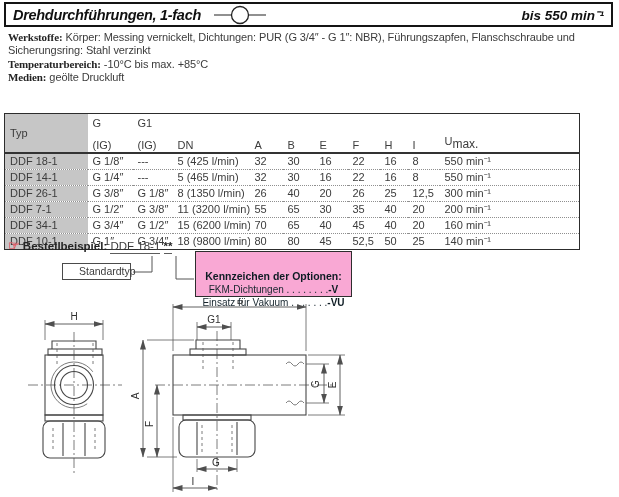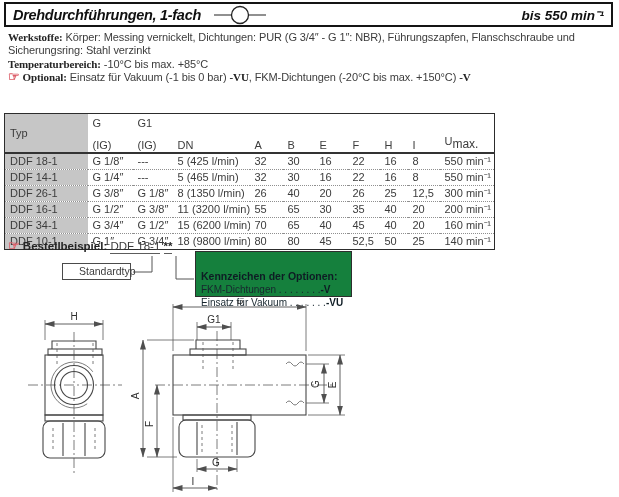--- a/index.html
+++ b/index.html
@@ -12,39 +12,39 @@
   .title{font-style:italic;font-weight:bold;font-size:14.5px;color:#101010;letter-spacing:-0.3px;white-space:nowrap;}
   .union-icon{margin-left:12px;flex:0 0 auto;}
   .rpm{margin-left:auto;font-style:italic;font-weight:bold;font-size:13.5px;color:#101010;white-space:nowrap;}
 
   
   .specs{position:absolute;left:8px;top:31px;width:604px;font-size:11px;line-height:13.4px;color:#3c3c3c;letter-spacing:-0.1px;}
   .specs b{color:#242424;font-weight:bold;font-family:Liberation Serif, serif;}
   .hand{color:#dc5f6a;font-size:13px;font-weight:bold;line-height:11px;}
 
   
-  table.data{position:absolute;left:4px;top:113px;width:491px;border-collapse:collapse;
+  table.data{position:absolute;left:4px;top:113px;width:576px;border-collapse:collapse;
     border:1.6px solid #2c2c2c;table-layout:fixed;font-size:11px;color:#3c3c3c;background:#fff;padding-left:12px;}
   table.data td{padding:1px 2px 1px 5px;line-height:12.5px;overflow:hidden;white-space:nowrap;vertical-align:middle;}
   .gcol{background:#c6c6c6;}
   thead td{height:17px;}
   .typ-hdr{vertical-align:bottom;border-bottom:2px solid #333;}
   tr.hdr2 td{border-bottom:2px solid #333;vertical-align:bottom;}
   tbody tr td{height:13px;}
   tbody tr:not(:first-child) td{border-top:1px dotted #8f8f8f;}
   sub.mx{font-size:12px;}
 
   
   .order-line{position:absolute;left:8px;top:240px;font-size:11.5px;color:#3c3c3c;white-space:nowrap;}
   .order-line b{color:#242424;}
   .ul{border-bottom:1.1px solid #5c5c5c;padding-bottom:1px;}
   .std-box{position:absolute;left:62px;top:263px;width:69px;height:17px;border:1.2px solid #4a4a4a;
     box-sizing:border-box;background:#fff;font-size:10.5px;color:#3c3c3c;text-align:center;line-height:14px;padding-left:16px;}
   .opt-box{position:absolute;left:195px;top:251px;width:157px;height:46px;border:1.6px solid #2e2e2e;
-    box-sizing:border-box;background:#15803d;font-size:10px;color:#17262e;padding:18px 5px;line-height:13px;}
+    box-sizing:border-box;background:#f9a8d4;font-size:10px;color:#17262e;padding:18px 5px;line-height:13px;text-align:center;}
   .opt-box .t{font-weight:bold;font-size:10.5px;color:#0e1c24;}
   .opt-box b{font-weight:bold;color:#0e1c24;}
   .conn{position:absolute;left:0;top:238px;}
 
   
   .drawing{position:absolute;left:0;top:300px;}
   .oln{fill:none;stroke:#474747;stroke-width:1.1;}
   .thin{fill:none;stroke:#5a5a5a;stroke-width:0.8;}
   .cl{fill:none;stroke:#5a5a5a;stroke-width:0.8;stroke-dasharray:10 3 2 3;}
   .dsh{fill:none;stroke:#5a5a5a;stroke-width:0.8;stroke-dasharray:3 3;}
@@ -61,21 +61,21 @@
     <svg class="union-icon" width="54" height="22" viewBox="0 0 54 22">
       <line x1="1" y1="11" x2="53" y2="11" stroke="#222" stroke-width="1.2"></line>
       <circle cx="27" cy="11" r="8.5" fill="#fff" stroke="#222" stroke-width="1.3"></circle>
     </svg>
     <span class="rpm">bis 550 min⁻¹</span>
   </div>
 
   <div class="specs">
     <div><b>Werkstoffe:</b><span> Körper: Messing vernickelt, Dichtungen: PUR (G 3/4″ - G 1″: NBR), Führungszapfen, Flanschschraube und Sicherungsring: Stahl verzinkt</span></div>
     <div><b>Temperaturbereich:</b><span> -10°C bis max. +85°C</span></div>
-    <div><span class="hand">☞</span> <b>Optional:</b><span> Einsatz für Vakuum (-1 bis 0 bar) </span><b>-VU</b><span>, FKM-Dichtungen (-20°C bis max. +150°C) </span><b>-V</b></div>
+    <div><b>Medien:</b><span> geölte Druckluft</span></div>
   </div>
 
   <table class="data">
     <colgroup>
       <col style="width:83px">
         <col style="width:45px">
         <col style="width:40px">
         <col style="width:77px">
       <col style="width:33px">
         <col style="width:32px">
@@ -139,21 +139,21 @@
         <td>8 (1350 l/min)</td>
           <td>26</td>
         <td>40</td>
           <td>20</td>
         <td>26</td>
           <td>25</td>
         <td>12,5</td>
           <td>300 min⁻¹</td>
       </tr>
       <tr>
-        <td class="gcol">DDF 16-1</td>
+        <td class="gcol">DDF 7-1</td>
         <td>G 1/2″</td>
           <td>G 3/8″</td>
         <td>11 (3200 l/min)</td>
           <td>55</td>
         <td>65</td>
           <td>30</td>
         <td>35</td>
           <td>40</td>
         <td>20</td>
           <td>200 min⁻¹</td>

